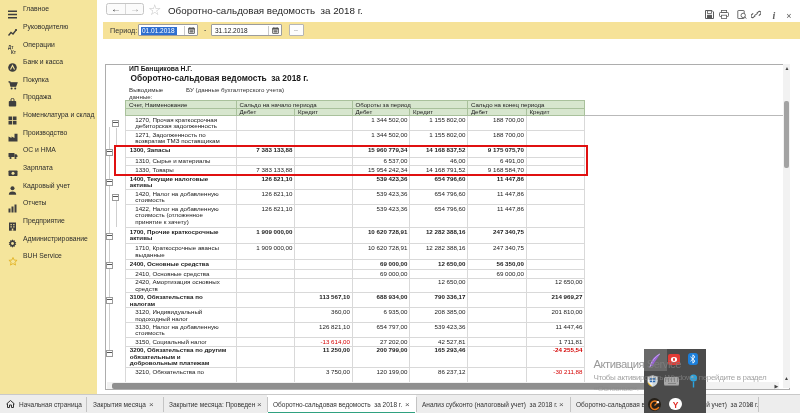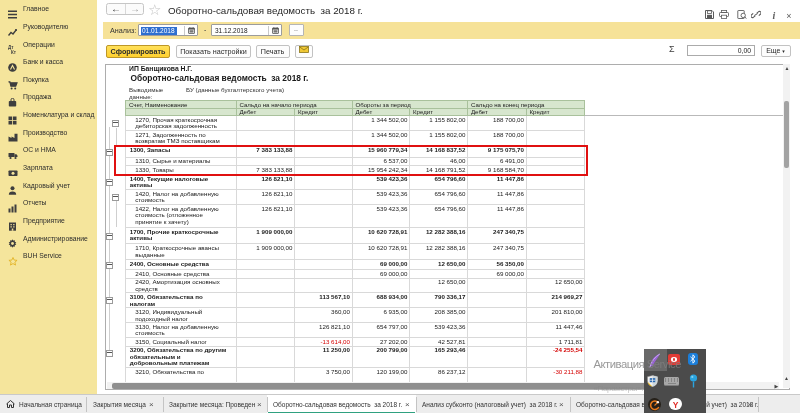--- a/index.html
+++ b/index.html
@@ -209,21 +209,21 @@
     <div class="tico" style="left:750.5px"><svg width="10" height="9" viewBox="0 0 10 9">
         <g stroke="#5c5c5c" stroke-width="1.1" fill="none">
           <path d="M4.2 5.8 L2.3 7.4 a1.6 1.6 0 0 1 -2 -2.4 L2.2 3.4"></path>
           <path d="M5.8 3.2 L7.7 1.6 a1.6 1.6 0 0 1 2 2.4 L7.8 5.6"></path>
           <path d="M3.4 5.6 L6.6 3.4"></path>
         </g>
       </svg></div>
     <div class="tico" style="left:768.5px"><span style="font-family:'Liberation Serif',serif;font-size:10px;color:#5c5c5c;font-style:italic;font-weight:bold">i</span></div>
     <div class="tico" style="left:783.5px"><span style="font-size:9px;color:#5c5c5c">×</span></div>
 <div id="periodbar"></div>
-    <div id="plabel" style="position:absolute;left:110px;top:26px;font-size:7.2px;color:#333;">Анализ:</div>
+    <div id="plabel" style="position:absolute;left:110px;top:26px;font-size:7.2px;color:#333;">Период:</div>
     <div class="dinput" style="left:138px;top:24px;width:60px;">
       <div style="position:absolute;left:2px;top:1.5px;width:36px;height:8px;background:#2e6fd0;"></div>
       <div class="dtext" style="color:#fff;left:3px;">01.01.2018</div>
       <div class="calbtn"></div>
       <div class="calico"><svg width="7" height="7" viewBox="0 0 7 7">
           <rect x="0.5" y="1" width="6" height="5.5" rx="0.5" fill="#fff" stroke="#555" stroke-width="0.8"></rect>
           <rect x="0.5" y="1" width="6" height="1.6" fill="#555"></rect>
           <path d="M1.8 0.3 v1.2 M5.2 0.3 v1.2" stroke="#555" stroke-width="0.8"></path>
           <rect x="1.5" y="3.2" width="4" height="2.4" fill="#777"></rect>
         </svg></div>
@@ -233,32 +233,20 @@
       <div class="dtext">31.12.2018</div>
       <div class="calbtn"></div>
       <div class="calico"><svg width="7" height="7" viewBox="0 0 7 7">
           <rect x="0.5" y="1" width="6" height="5.5" rx="0.5" fill="#fff" stroke="#555" stroke-width="0.8"></rect>
           <rect x="0.5" y="1" width="6" height="1.6" fill="#555"></rect>
           <path d="M1.8 0.3 v1.2 M5.2 0.3 v1.2" stroke="#555" stroke-width="0.8"></path>
           <rect x="1.5" y="3.2" width="4" height="2.4" fill="#777"></rect>
         </svg></div>
     </div>
     <div id="dots" style="position:absolute;left:288.5px;top:24px;">..</div>
-<div id="btnrow">
-      <div class="btn" id="bform">Сформировать</div>
-      <div class="btn" id="bsettings">Показать настройки</div>
-      <div class="btn" id="bprint">Печать</div>
-      <div class="btn" id="bmail"><svg width="10" height="7" viewBox="0 0 10 7">
-          <rect x="0.5" y="0.5" width="9" height="6" fill="#f0c835" stroke="#8a7417" stroke-width="0.8"></rect>
-          <path d="M0.5 0.8 L5 4 L9.5 0.8" fill="none" stroke="#8a7417" stroke-width="0.8"></path>
-        </svg></div>
-      <div id="sigma">Σ</div>
-      <div id="sumbox">0,00</div>
-      <div id="bmore">Еще&nbsp;<span style="font-size:5px">▾</span></div>
-    </div>
 <div id="report"></div>
 <div class="rh" style="left:129px;top:64.5px;font-size:6.8px;font-weight:bold;">ИП Банщикова Н.Г.</div>
     <div class="rh" style="left:130.5px;top:73px;font-size:8.4px;font-weight:bold;">Оборотно-сальдовая ведомость&nbsp; за 2018 г.</div>
     <div class="rh" style="left:129px;top:85.5px;font-size:6.2px;color:#333;">Выводимые<br>данные:</div>
     <div class="rh" style="left:186px;top:85.5px;font-size:6.2px;color:#333;">БУ (данные бухгалтерского учета)</div>
 <table class="rep" style="left:125.4px;top:99.8px;">
 <colgroup>
         <col style="width:110.6px">
         <col style="width:58.5px">
         <col style="width:57.5px">
@@ -478,21 +466,22 @@
 <div style="position:absolute;left:585px;top:115.1px;width:198px;height:1px;background:#b9b9b9;"></div>
     <div id="redbox"></div>
 <div id="vsb"></div>
     <div id="vsbthumb"></div>
     <div class="sarrow" style="left:784.5px;top:65px;">▲</div>
     <div class="sarrow" style="left:784px;top:374.5px;">▲</div>
     <div id="hsb"></div>
     <div id="hsbthumb"></div>
     <div class="sarrow" style="left:774.5px;top:382.8px;">▶</div>
 <div id="wm1">Активация Service</div>
-    <div id="wm3">«Параметры».</div>
+    <div id="wm2">Чтобы активировать Windows, перейдите в раздел</div>
+    <div id="wm3">«Основные».</div>
 <div id="popup">
       <div id="popuphl"></div>
       <svg class="pico" style="left:4px;top:3.5px" width="13" height="15" viewBox="0 0 13 15">
         <path d="M12 0.8 C6.2 2.9 3.2 6.6 2.2 13.6 L5 12.8 C5.5 11.3 6.2 9.9 7.1 8.5 C8.8 6 10.6 3.6 12 0.8 Z" fill="#9a63d8"></path>
         <path d="M1.8 14.4 C3.4 8.2 7 3.8 11.8 1" stroke="#c9a9ee" stroke-width="1" fill="none"></path>
       </svg>
       <div class="pico" style="left:24.5px;top:4.5px;width:11.5px;height:11.5px;background:#e23b35;border-radius:2px;">
         <div style="position:absolute;left:2.6px;top:3.4px;width:6.4px;height:4.8px;border-radius:50%;background:#fff;"></div>
         <div style="position:absolute;left:4.7px;top:4.5px;width:2.2px;height:2.6px;border-radius:50%;background:#e23b35;"></div>
       </div>

